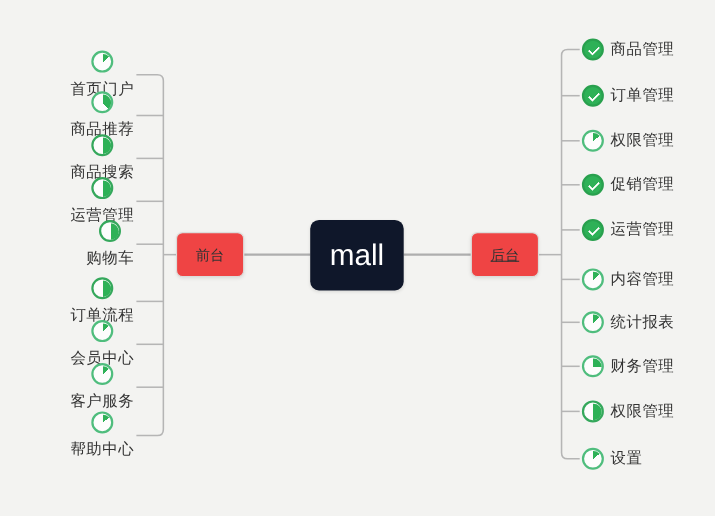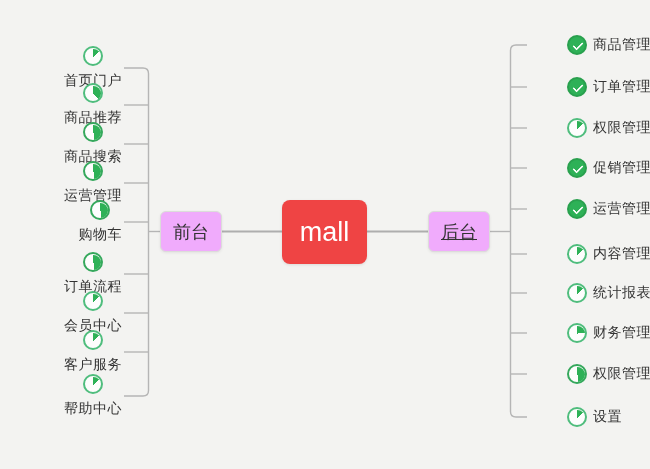--- a/index.html
+++ b/index.html
@@ -5,21 +5,21 @@
   html,body { margin:0; padding:0; }
   body { font-family: "Liberation Sans", "DejaVu Sans", sans-serif; }
   .canvas {
     position:relative; width:650px; height:469px;
     background:#f3f3f1; overflow:hidden;
   }
   svg.wires { position:absolute; inset:0; pointer-events:none; }
 
   
   .row { position:absolute; display:flex; align-items:center; gap:6px;
-         transform:translateY(-50%); white-space:nowrap;margin-left:38px; }
+         transform:translateY(-50%); white-space:nowrap; }
   .row.left  { flex-direction:column; }
   .label { font-size:14px; color:#333; letter-spacing:0.5px; }
 
   
   .icon { width:20px; height:20px; border-radius:50%;
           position:relative; box-sizing:border-box; flex:0 0 auto; }
   .icon[data-icon^="pie"] { background:#fdfdfd; border:2px solid #4fbd7d; }
   .icon[data-icon^="pie"]::after {
     content:""; position:absolute; inset:0.5px; border-radius:50%;
   }
@@ -32,26 +32,26 @@
   .icon[data-icon="check"]::after {
     content:""; position:absolute; left:4px; top:4.5px; width:8px; height:4px;
     border-left:2.6px solid #fff; border-bottom:2.6px solid #fff;
     transform:rotate(-45deg); border-radius:1px;
   }
 
   
   .node { position:absolute; display:flex; align-items:center; justify-content:center;
           box-sizing:border-box; }
   .node.branch {
-    width:62px; height:41px; background:#f0abfc; border:1px solid #dcdcda;
-    border-radius:6px; font-size:18px; color:#333;
+    width:62px; height:41px; background:#ef4444; border:1px solid #dcdcda;
+    border-radius:6px; font-size:13px; color:#333;
     box-shadow:0 1px 3px rgba(0,0,0,0.07);
   }
   .node.root {
-    width:85px; height:64px; background:#ef4444; border-radius:8px;
+    width:85px; height:64px; background:#0f172a; border-radius:8px;
     font-size:27px; color:#fff; box-shadow:0 1px 3px rgba(0,0,0,0.1);
   }
   #front-node { left:160px; top:211px; }
   #back-node  { left:428px; top:211px;text-decoration:underline; }
   #root-node  { left:282px; top:200px; }
 </style>
 </head>
 <body>
 
 <div class="canvas">

